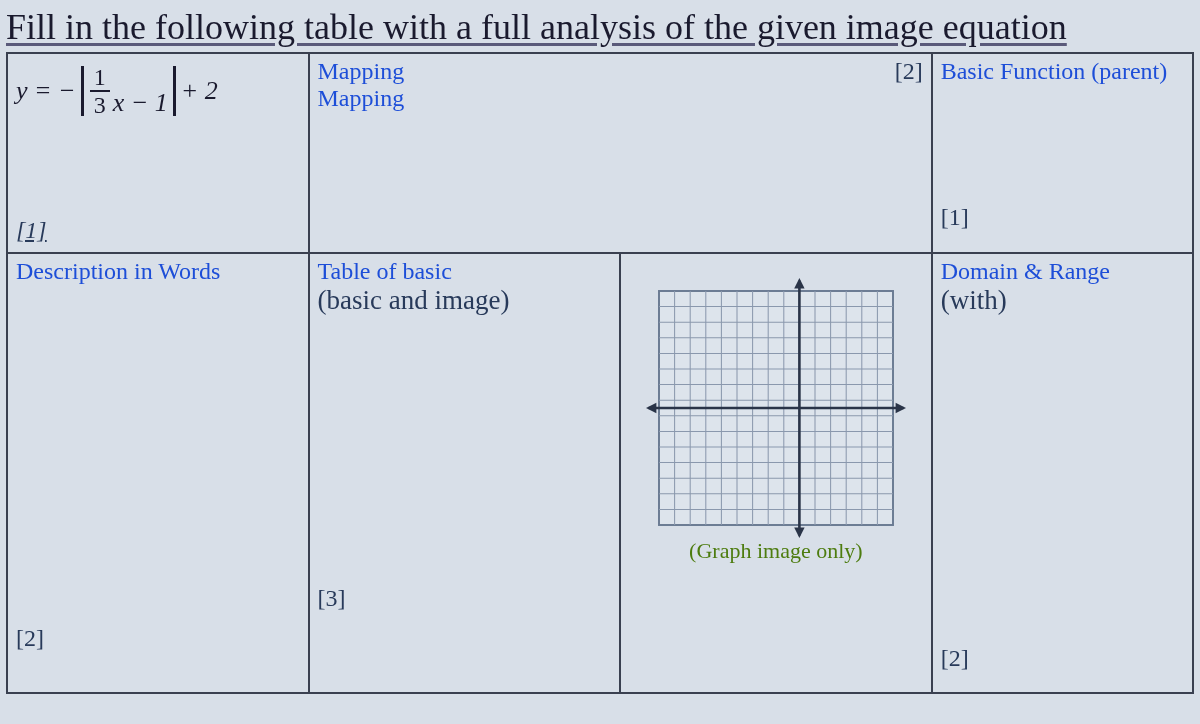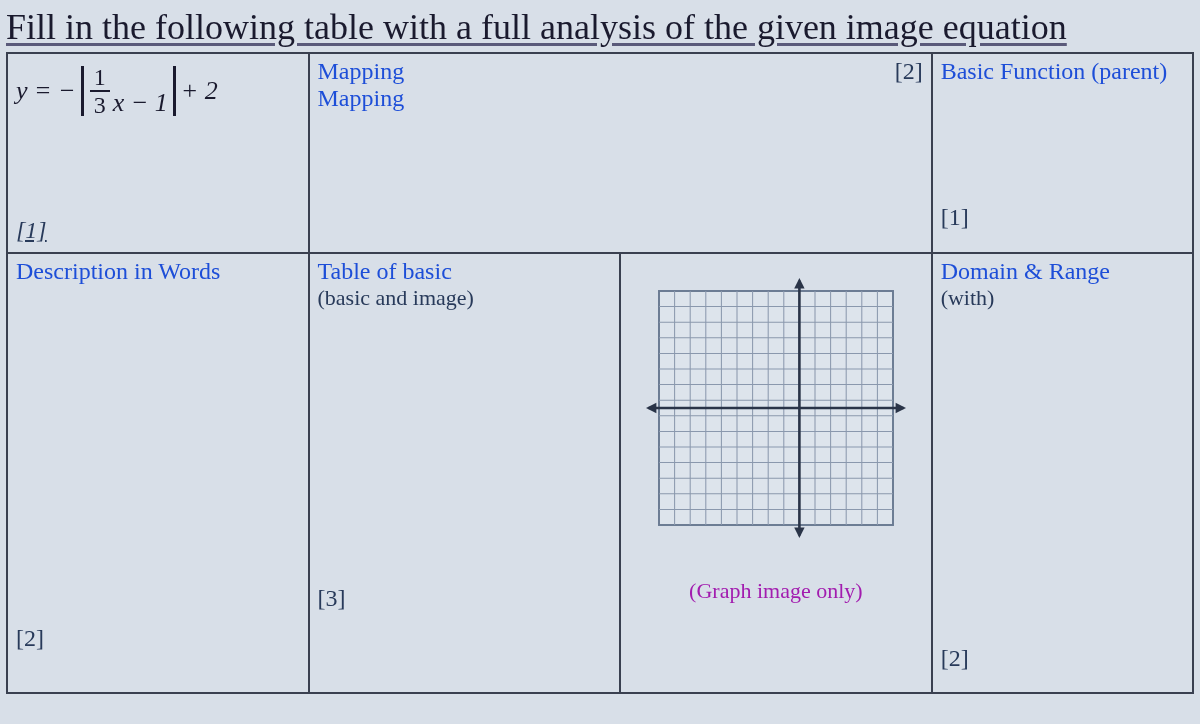--- a/index.html
+++ b/index.html
@@ -114,25 +114,24 @@
       height: 260px;
       position: relative;
     }
     .graph-grid svg {
       width: 100%;
       height: 100%;
     }
     .graph-caption {
       text-align: center;
       font-size: 22px;
-      color: #a21caf;
-      margin-top: 40px;
+      color: #4d7c0f;
     }
     .sub-label {
-      font-size: 22px;
+      font-size: 27px;
       color: #283a5a;
     }
   </style>
 </head>
 <body>
 
 <div class="title">Fill in the following table with a full analysis of the given image equation</div>
 
 <table class="main-table">
   <tbody>

